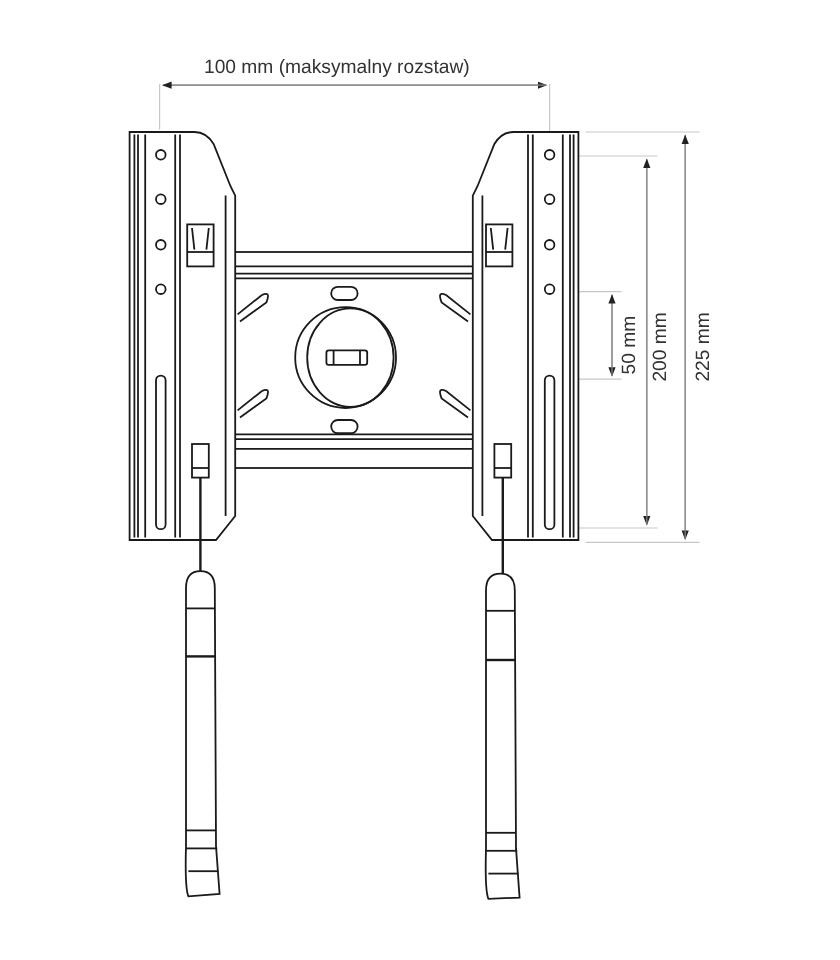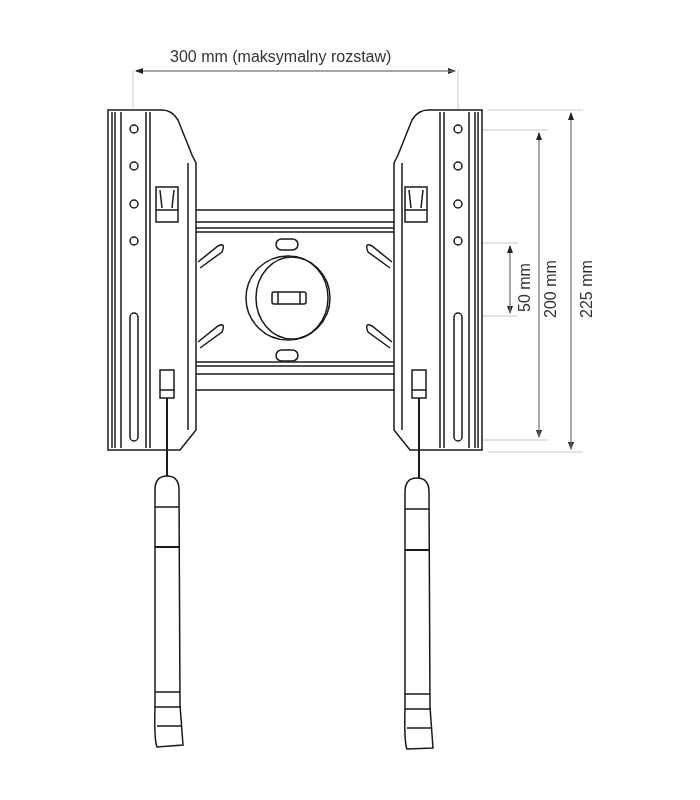--- a/index.html
+++ b/index.html
@@ -123,16 +123,16 @@
   <g fill="#fff" stroke="#1a1a1a" stroke-width="1.5">
     <path d="M405,492 Q405,478 417,478 Q429,478 429,492 L430,707 L433,748 L407,749 Q404,742 405,707 Z"></path>
     <line x1="405" y1="509" x2="429" y2="509"></line>
     <line x1="405" y1="550" x2="430" y2="550" stroke-width="2"></line>
     <line x1="405" y1="694" x2="430" y2="694"></line>
     <line x1="405" y1="709" x2="431" y2="709"></line>
     <line x1="407" y1="728" x2="432" y2="728"></line>
   </g>
 </svg>
 
-<div class="dim-label" style="left:170px; top:48px;">300 mm (maksymalny rozstaw)</div>
+<div class="dim-label" style="left:170px; top:48px;">100 mm (maksymalny rozstaw)</div>
 <div class="dim-label vert" style="left:516px; top:312px;">50 mm</div>
 <div class="dim-label vert" style="left:542px; top:318px;">200 mm</div>
 <div class="dim-label vert" style="left:578px; top:318px;">225 mm</div>
 
 </body></html>

